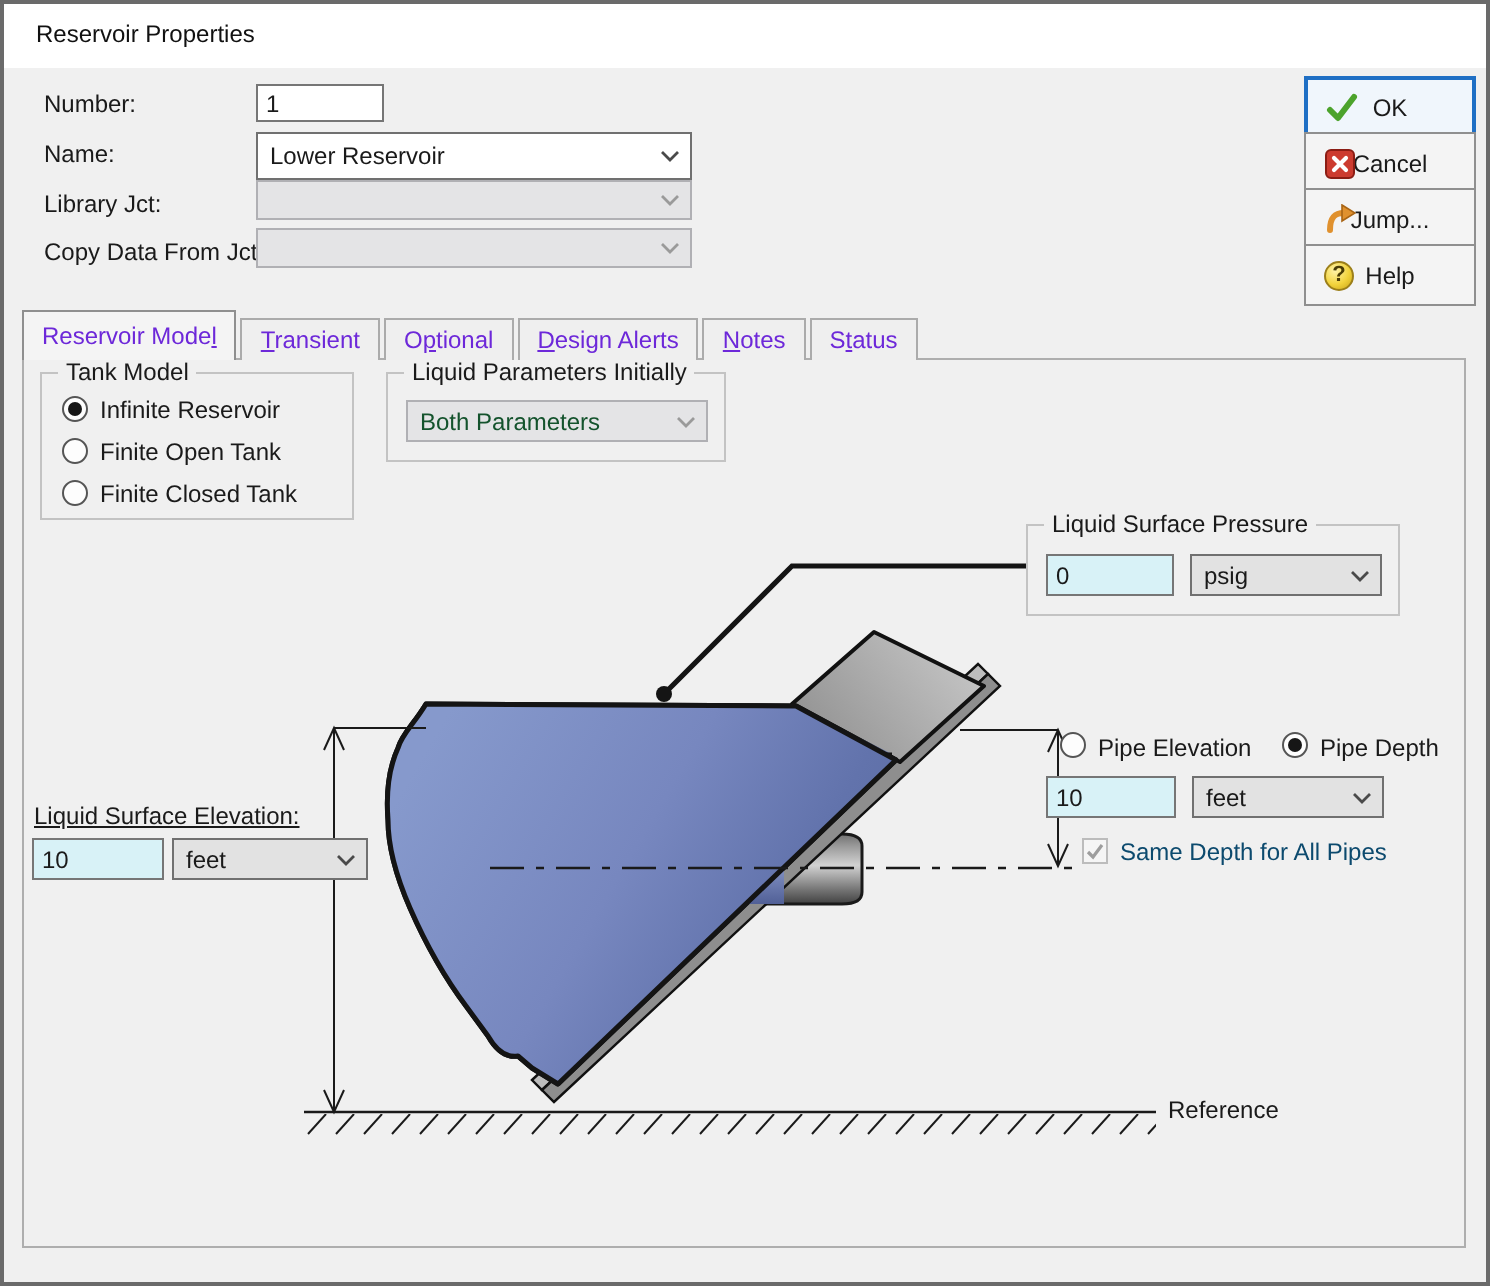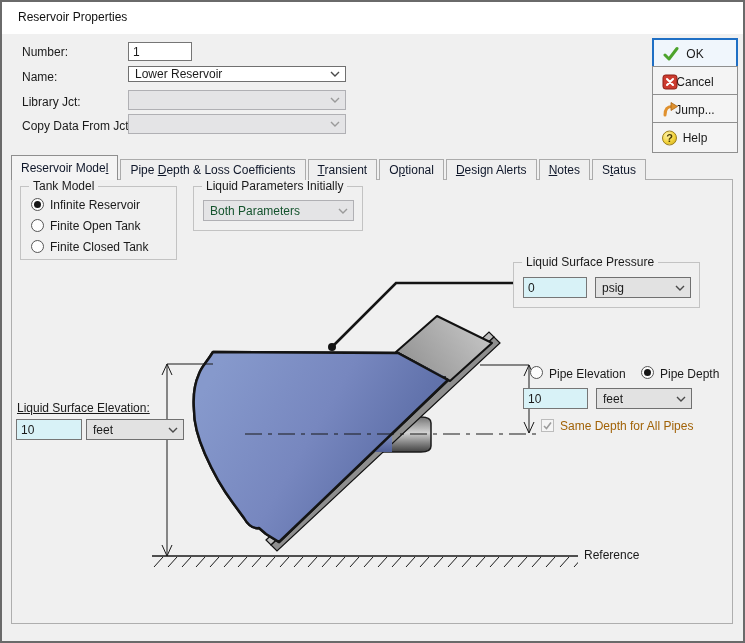--- a/index.html
+++ b/index.html
@@ -19,48 +19,48 @@
   .combo .chev{position:absolute;right:5px;top:50%;margin-top:-3px;}
   .btn{position:absolute;left:652px;width:86px;height:31px;background:#f4f4f4;border:1px solid #8f8f8f;
        box-sizing:border-box;display:flex;align-items:center;justify-content:center;cursor:default;}
   .btn.default{border:2px solid #1f6fc4;background:#f0f6fc;}
   .btn .bicon{position:absolute;left:9px;top:50%;transform:translateY(-50%);width:16px;height:16px;}
   .help-ball{position:absolute;left:9px;top:50%;transform:translateY(-50%);width:15px;height:15px;border-radius:50%;
              background:radial-gradient(circle at 35% 30%,#fff3a8,#f2d33c 55%,#c9a416);border:1px solid #9c7f1a;
              box-sizing:border-box;text-align:center;line-height:13px;font-weight:bold;font-size:11px;color:#4a3c05;}
   .tabs{position:absolute;left:11px;top:156px;height:24px;display:flex;align-items:flex-end;z-index:3;}
   .tab{box-sizing:border-box;border:1px solid #ababab;border-bottom:none;background:#efefef;
-       padding:3px 9px 3px 9px;height:21px;margin-right:2px;white-space:nowrap;color:#0f172a;}
+       padding:3px 9px 3px 9px;height:21px;margin-right:2px;white-space:nowrap;color:#6d28d9;}
   .tab.active{height:25px;background:#f4f4f4;border-color:#8f8f8f;padding-top:5px;position:relative;z-index:4;}
   .acc{text-decoration:underline;}
   .content{position:absolute;left:11px;top:179px;width:722px;height:445px;background:#f0f0f0;
            border:1px solid #aeaeae;box-sizing:border-box;z-index:1;}
   .groupbox{position:absolute;border:1px solid #c3c3c3;box-sizing:border-box;z-index:2;padding-left:12px;}
   .grouplabel{position:absolute;top:-8px;left:8px;background:#f0f0f0;padding:0 4px;white-space:nowrap;}
   .radio{position:absolute;width:13px;height:13px;border:1px solid #555;border-radius:50%;background:#fdfdfd;box-sizing:border-box;}
   .radio.on::after{content:"";position:absolute;left:2px;top:2px;width:7px;height:7px;border-radius:50%;background:#161616;}
   .checkbox{position:absolute;width:13px;height:13px;border:1px solid #bcbcbc;background:#f5f5f5;box-sizing:border-box;}
   .opt-label{position:absolute;white-space:nowrap;}
-  .disabled-text{color:#a16207;}
+  .disabled-text{color:#0c4a6e;}
   .underline{text-decoration:underline;}
   .diagram-svg{position:absolute;left:11px;top:179px;z-index:2;}
   .ref-label{position:absolute;left:584px;top:548px;z-index:2;white-space:nowrap;}
 </style>
 </head>
 <body>
 
 <div class="titlebar">
   <span class="title-text">Reservoir Properties</span>
 </div>
 
 <span class="fld-label" style="top:45px;">Number:</span>
 <input class="txtinput" style="left: 128px; top: 42px; width: 64px; height: 19px;" value="1">
 
 <span class="fld-label" style="top:70px;">Name:</span>
-<div class="combo" style="left:128px;top:66px;width:218px;height:16px;">
+<div class="combo" style="left:128px;top:66px;width:218px;height:24px;">
   <span>Lower Reservoir</span>
   <svg class="chev" width="10" height="6">
       <polyline points="1,1 5,5 9,1" fill="none" stroke="#4a4a4a" stroke-width="1.4"></polyline>
     </svg>
 </div>
 
 <span class="fld-label" style="top:95px;">Library Jct:</span>
 <div class="combo disabled" style="left:128px;top:90px;width:218px;height:20px;">
   <span></span>
   <svg class="chev" width="10" height="6">
@@ -96,21 +96,20 @@
   </svg>
   <span>Jump...</span>
 </div>
 <div class="btn" style="top:122px;">
   <span class="help-ball">?</span>
   <span>Help</span>
 </div>
 
 <div class="tabs">
   <div class="tab active"><span>Reservoir Mode</span><span class="acc">l</span><span></span></div>
-  <div class="tab"><span>Pipe </span><span class="acc">D</span><span>epth &amp; Loss Coefficients</span></div>
   <div class="tab"><span></span><span class="acc">T</span><span>ransient</span></div>
   <div class="tab"><span>O</span><span class="acc">p</span><span>tional</span></div>
   <div class="tab"><span></span><span class="acc">D</span><span>esign Alerts</span></div>
   <div class="tab"><span></span><span class="acc">N</span><span>otes</span></div>
   <div class="tab"><span>S</span><span class="acc">t</span><span>atus</span></div>
 </div>
 
 <div class="content"></div>
 
 <svg class="diagram-svg" width="722" height="445" viewBox="11 179 722 445">

